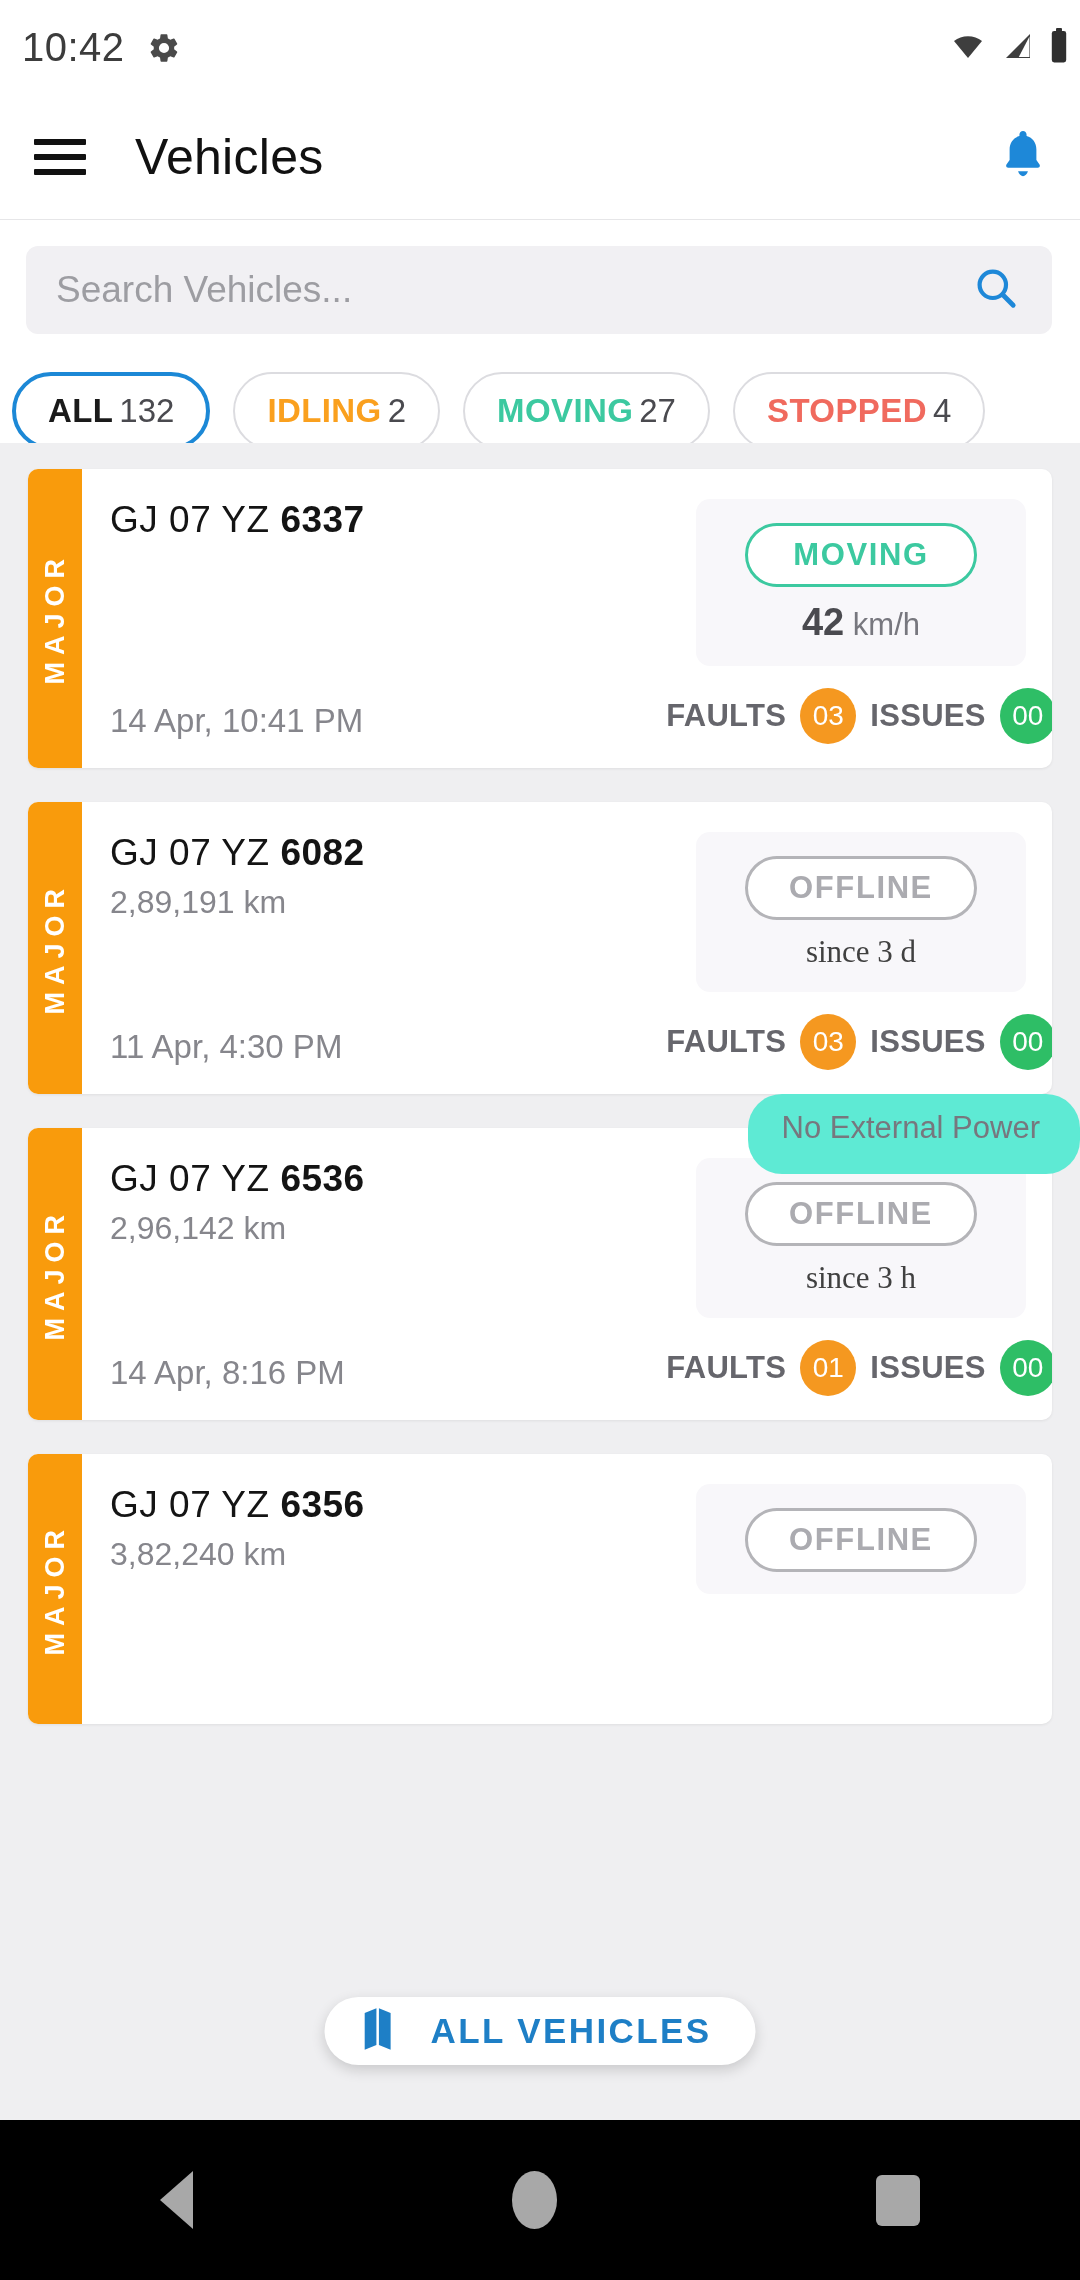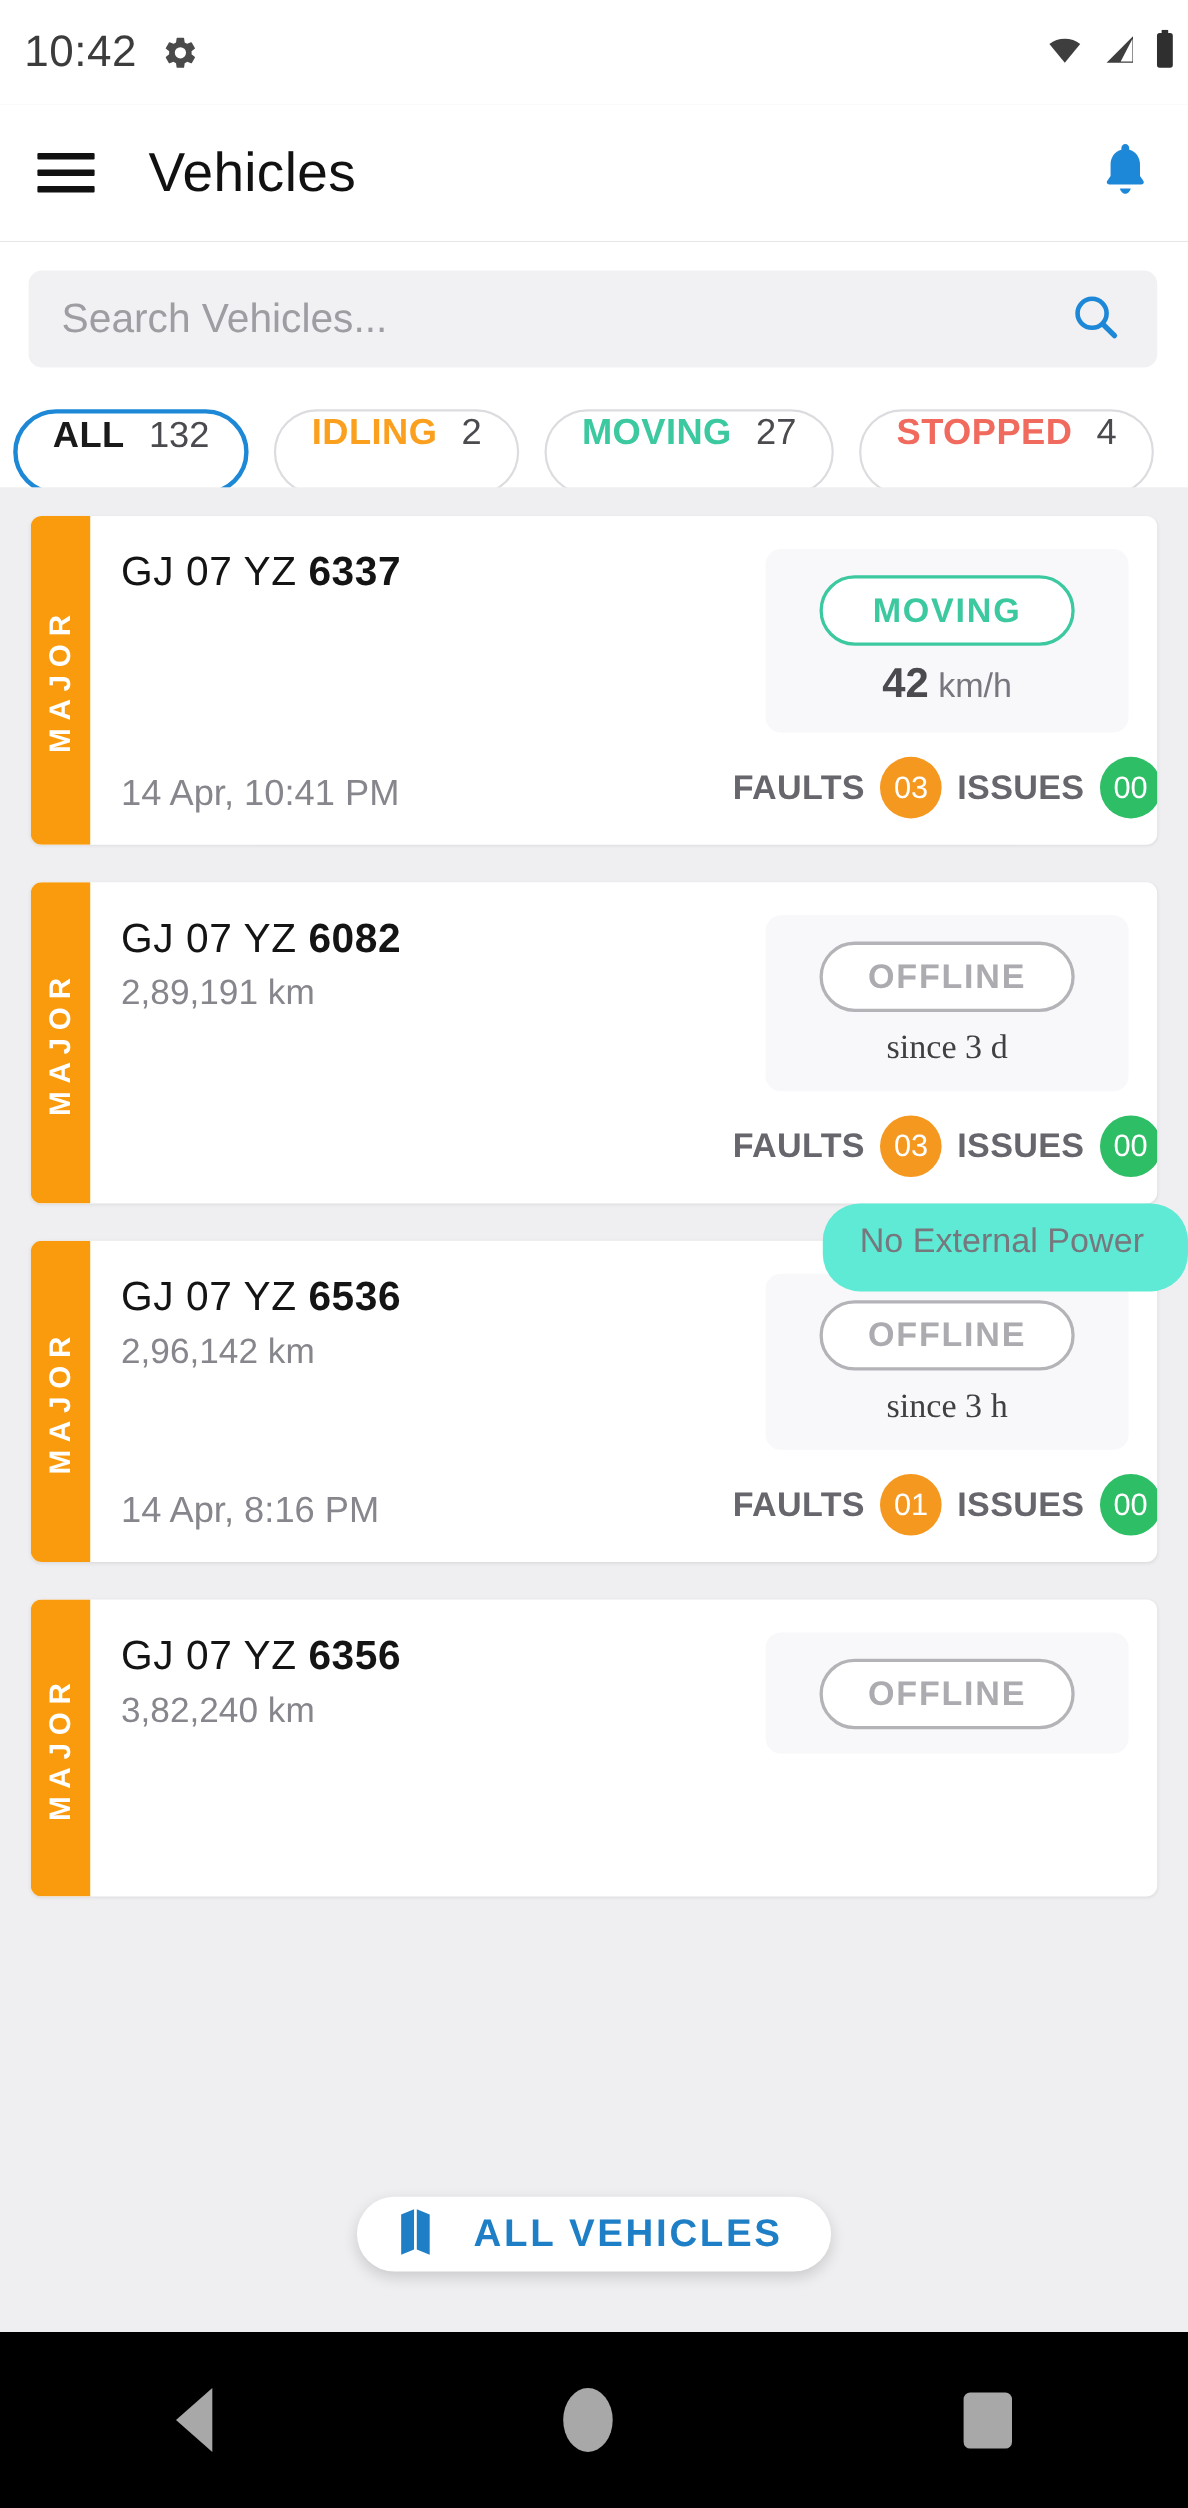--- a/index.html
+++ b/index.html
@@ -56,21 +56,21 @@
   
   .chipsrow {
     background:#FFFFFF;
     display:flex; align-items:center; gap:23px;
     padding:12px 0 30px 12px;
     overflow:hidden; white-space:nowrap;
   }
   .chip {
     height:78px; border:2px solid #DCDCE0; border-radius:40px;
     background:#FFFFFF;
-    display:inline-flex; align-items:flex-start; gap:22px;
+    display:inline-flex; align-items:center; gap:6px;
     padding:0 32px; flex:0 0 auto; cursor:pointer;
   }
   .chip.selected { border:4px solid #1C88D6; }
   .chip .lbl { font-size:33px; font-weight:bold; letter-spacing:.4px; }
   .chip .cnt { font-size:33px; color:#4A4A4F; }
   .chip.c-all .lbl { color:#1A1A1A; }
   .chip.c-idling .lbl { color:#FAA01E; }
   .chip.c-moving .lbl { color:#3CC9A0; }
   .chip.c-stopped .lbl { color:#F06A5E; }
 
@@ -273,20 +273,21 @@
 
   <div class="card-outer">
     <div class="card">
       <div class="sev">
         <span>MAJOR</span>
       </div>
       <div class="card-body">
         <div class="leftcol">
           <div class="plate"><span>GJ 07 YZ </span><b>6082</b></div>
           <div class="odo">2,89,191 km</div>
+          <div class="stamp">11 Apr, 4:30 PM</div>
         </div>
         <div class="rightcol">
           <div class="statusbox">
             <div class="pill">OFFLINE</div>
             <div class="substat dim">since 3 d</div>
           </div>
           <div class="counts">
             <span class="cl">FAULTS</span>
             <span class="badge faults">03</span>
             <span class="cl">ISSUES</span>

